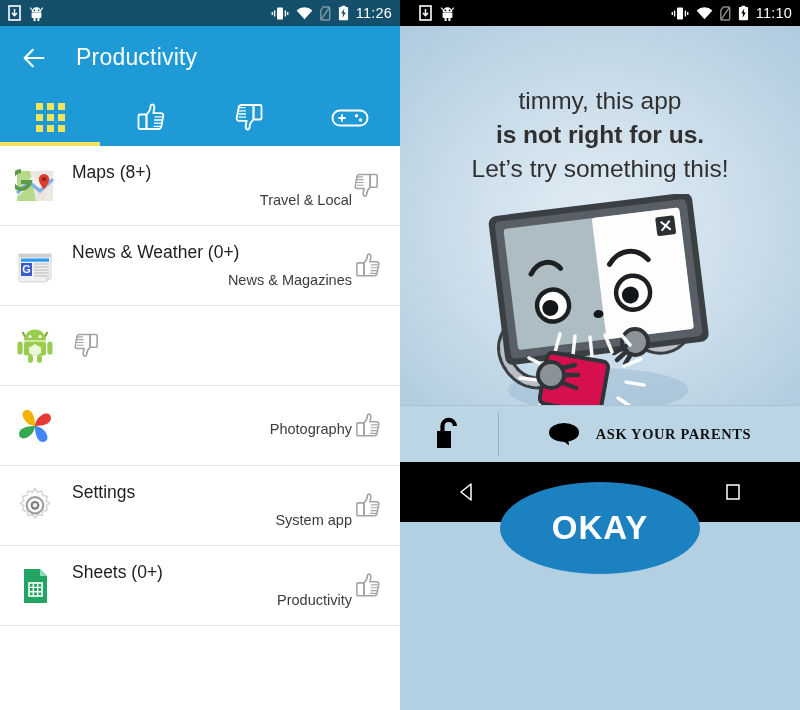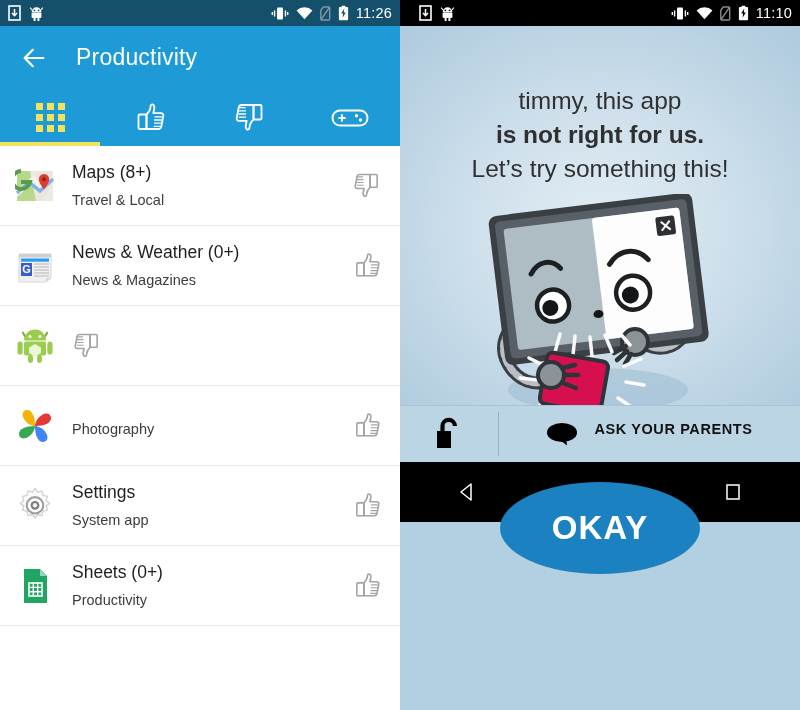--- a/index.html
+++ b/index.html
@@ -30,39 +30,39 @@
   .grid-icon{display:grid;grid-template-columns:repeat(3,7px);grid-template-rows:repeat(3,7px);gap:4px;}
   .grid-icon i{background:#f2e25c;display:block;width:7px;height:7px;}
 
   
   .applist{background:#fff;height:589px;overflow:hidden;}
   .app-row{display:flex;align-items:center;height:80px;box-sizing:border-box;
            border-bottom:1px solid #e6e6e6;padding:0 18px 0 14px;cursor:pointer;background:#fff;}
   .app-icon{width:42px;height:42px;flex:0 0 auto;margin-right:16px;display:flex;align-items:center;justify-content:center;}
   .app-texts{flex:1;min-width:0;}
   .app-name{font-size:17.5px;color:#1f1f1f;line-height:1.25;white-space:nowrap;}
-  .app-cat{font-size:14.5px;color:#3c3c3c;line-height:1.3;margin-top:7px;white-space:nowrap;}
+  .app-cat{font-size:14.5px;color:#3c3c3c;line-height:1.3;margin-top:7px;white-space:nowrap;text-align:right;}
   .row-vote{width:30px;height:30px;flex:0 0 auto;opacity:.62;}
 
   
   .right-body{position:relative;height:436px;
      background:radial-gradient(ellipse 330px 300px at 50% 46%, #e2edf4 0%, #cfe0ec 38%, #b5cfe1 78%, #a9c7db 100%);}
   .msg{position:absolute;top:58px;left:0;right:0;text-align:center;color:#303030;}
   .msg div{font-size:24.5px;line-height:1.38;}
   .msg .bold{font-weight:bold;}
   .char{position:absolute;left:50%;top:168px;transform:translateX(-50%);}
   .okay-btn{position:absolute;left:50%;top:456px;transform:translateX(-50%);
      width:200px;height:92px;border-radius:50%;background:#1b81c1;
      display:flex;align-items:center;justify-content:center;cursor:pointer;}
   .okay-btn span{color:#fff;font-size:33px;font-weight:bold;letter-spacing:1px;}
   .bottombar{position:absolute;left:0;right:0;bottom:0;height:56px;background:#bcd5e5;
      display:flex;align-items:center;border-top:1px solid #a9c3d4;}
   .bb-lock{width:98px;display:flex;align-items:center;justify-content:center;cursor:pointer;}
   .bb-sep{width:1px;height:44px;background:#9ab0bf;}
-  .bb-ask{flex:1;display:flex;align-items:flex-start;justify-content:center;gap:14px;cursor:pointer;}
+  .bb-ask{flex:1;display:flex;align-items:center;justify-content:center;gap:14px;cursor:pointer;font-family:Liberation Serif, serif;}
   .bb-ask span{font-size:14.5px;font-weight:bold;color:#111;letter-spacing:.6px;}
 
   
   .navbar{height:60px;background:#000;display:flex;align-items:center;justify-content:space-around;}
   .navbtn{width:60px;height:60px;display:flex;align-items:center;justify-content:center;cursor:pointer;}
 </style>
 </head>
 <body>
 
 <div class="screen-wrap">

